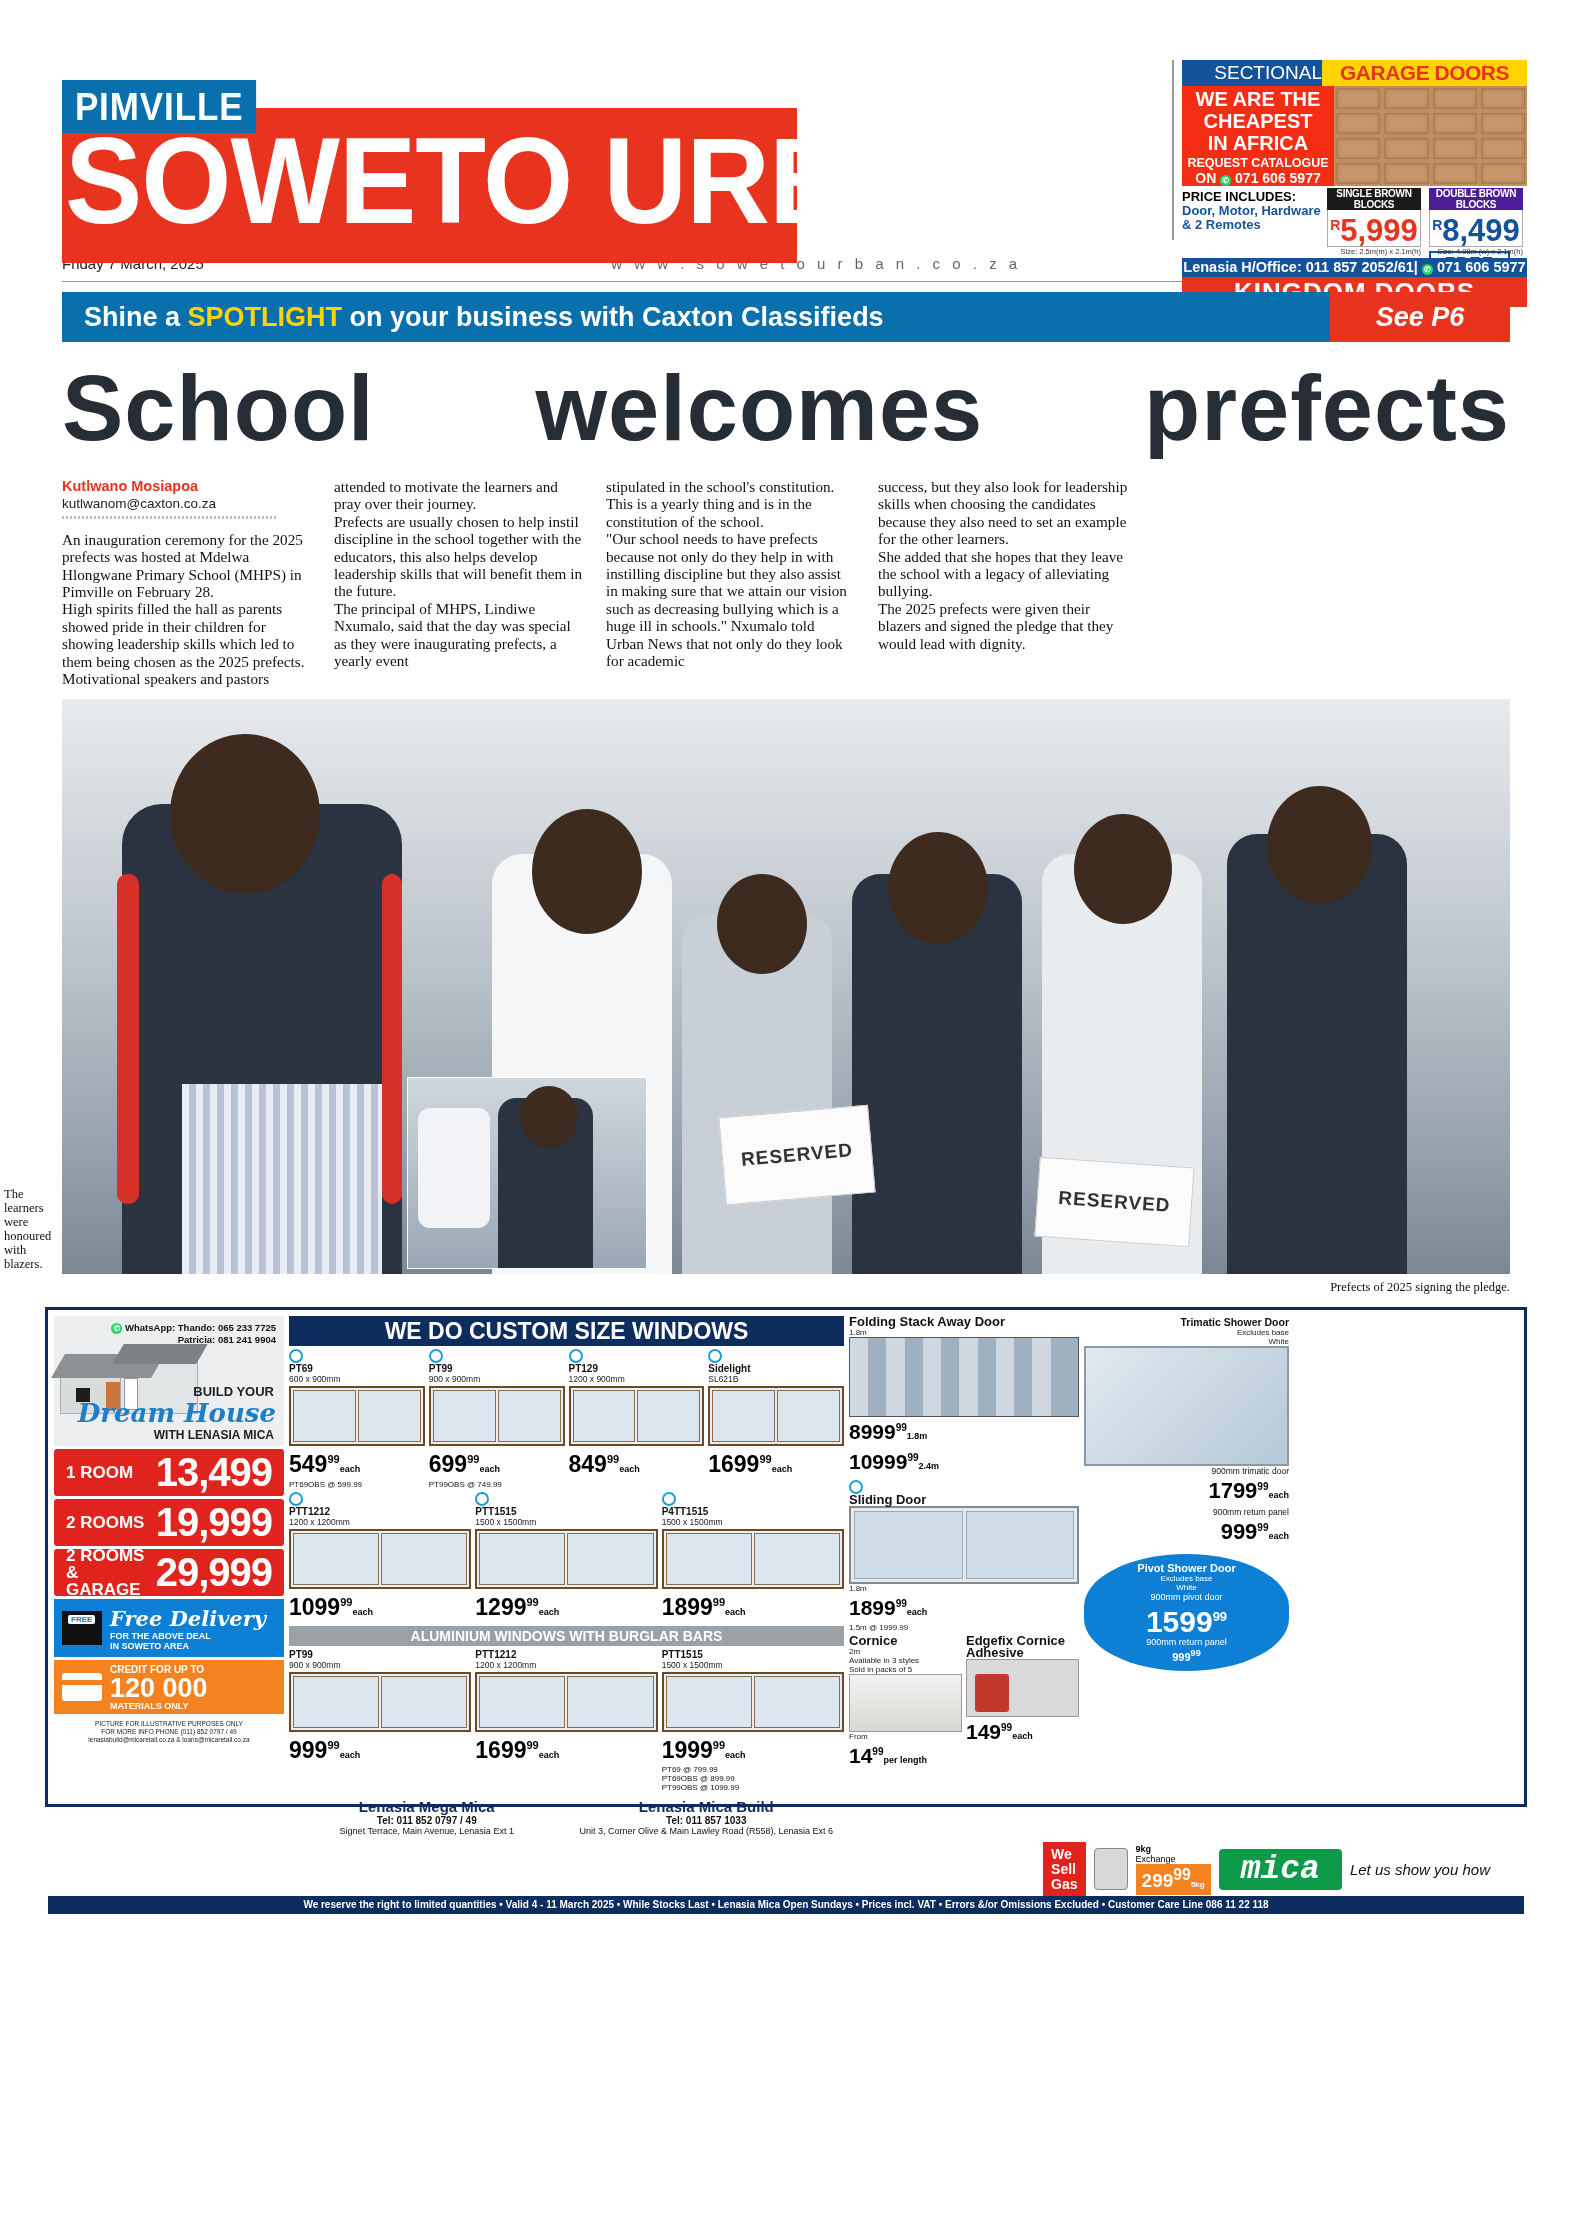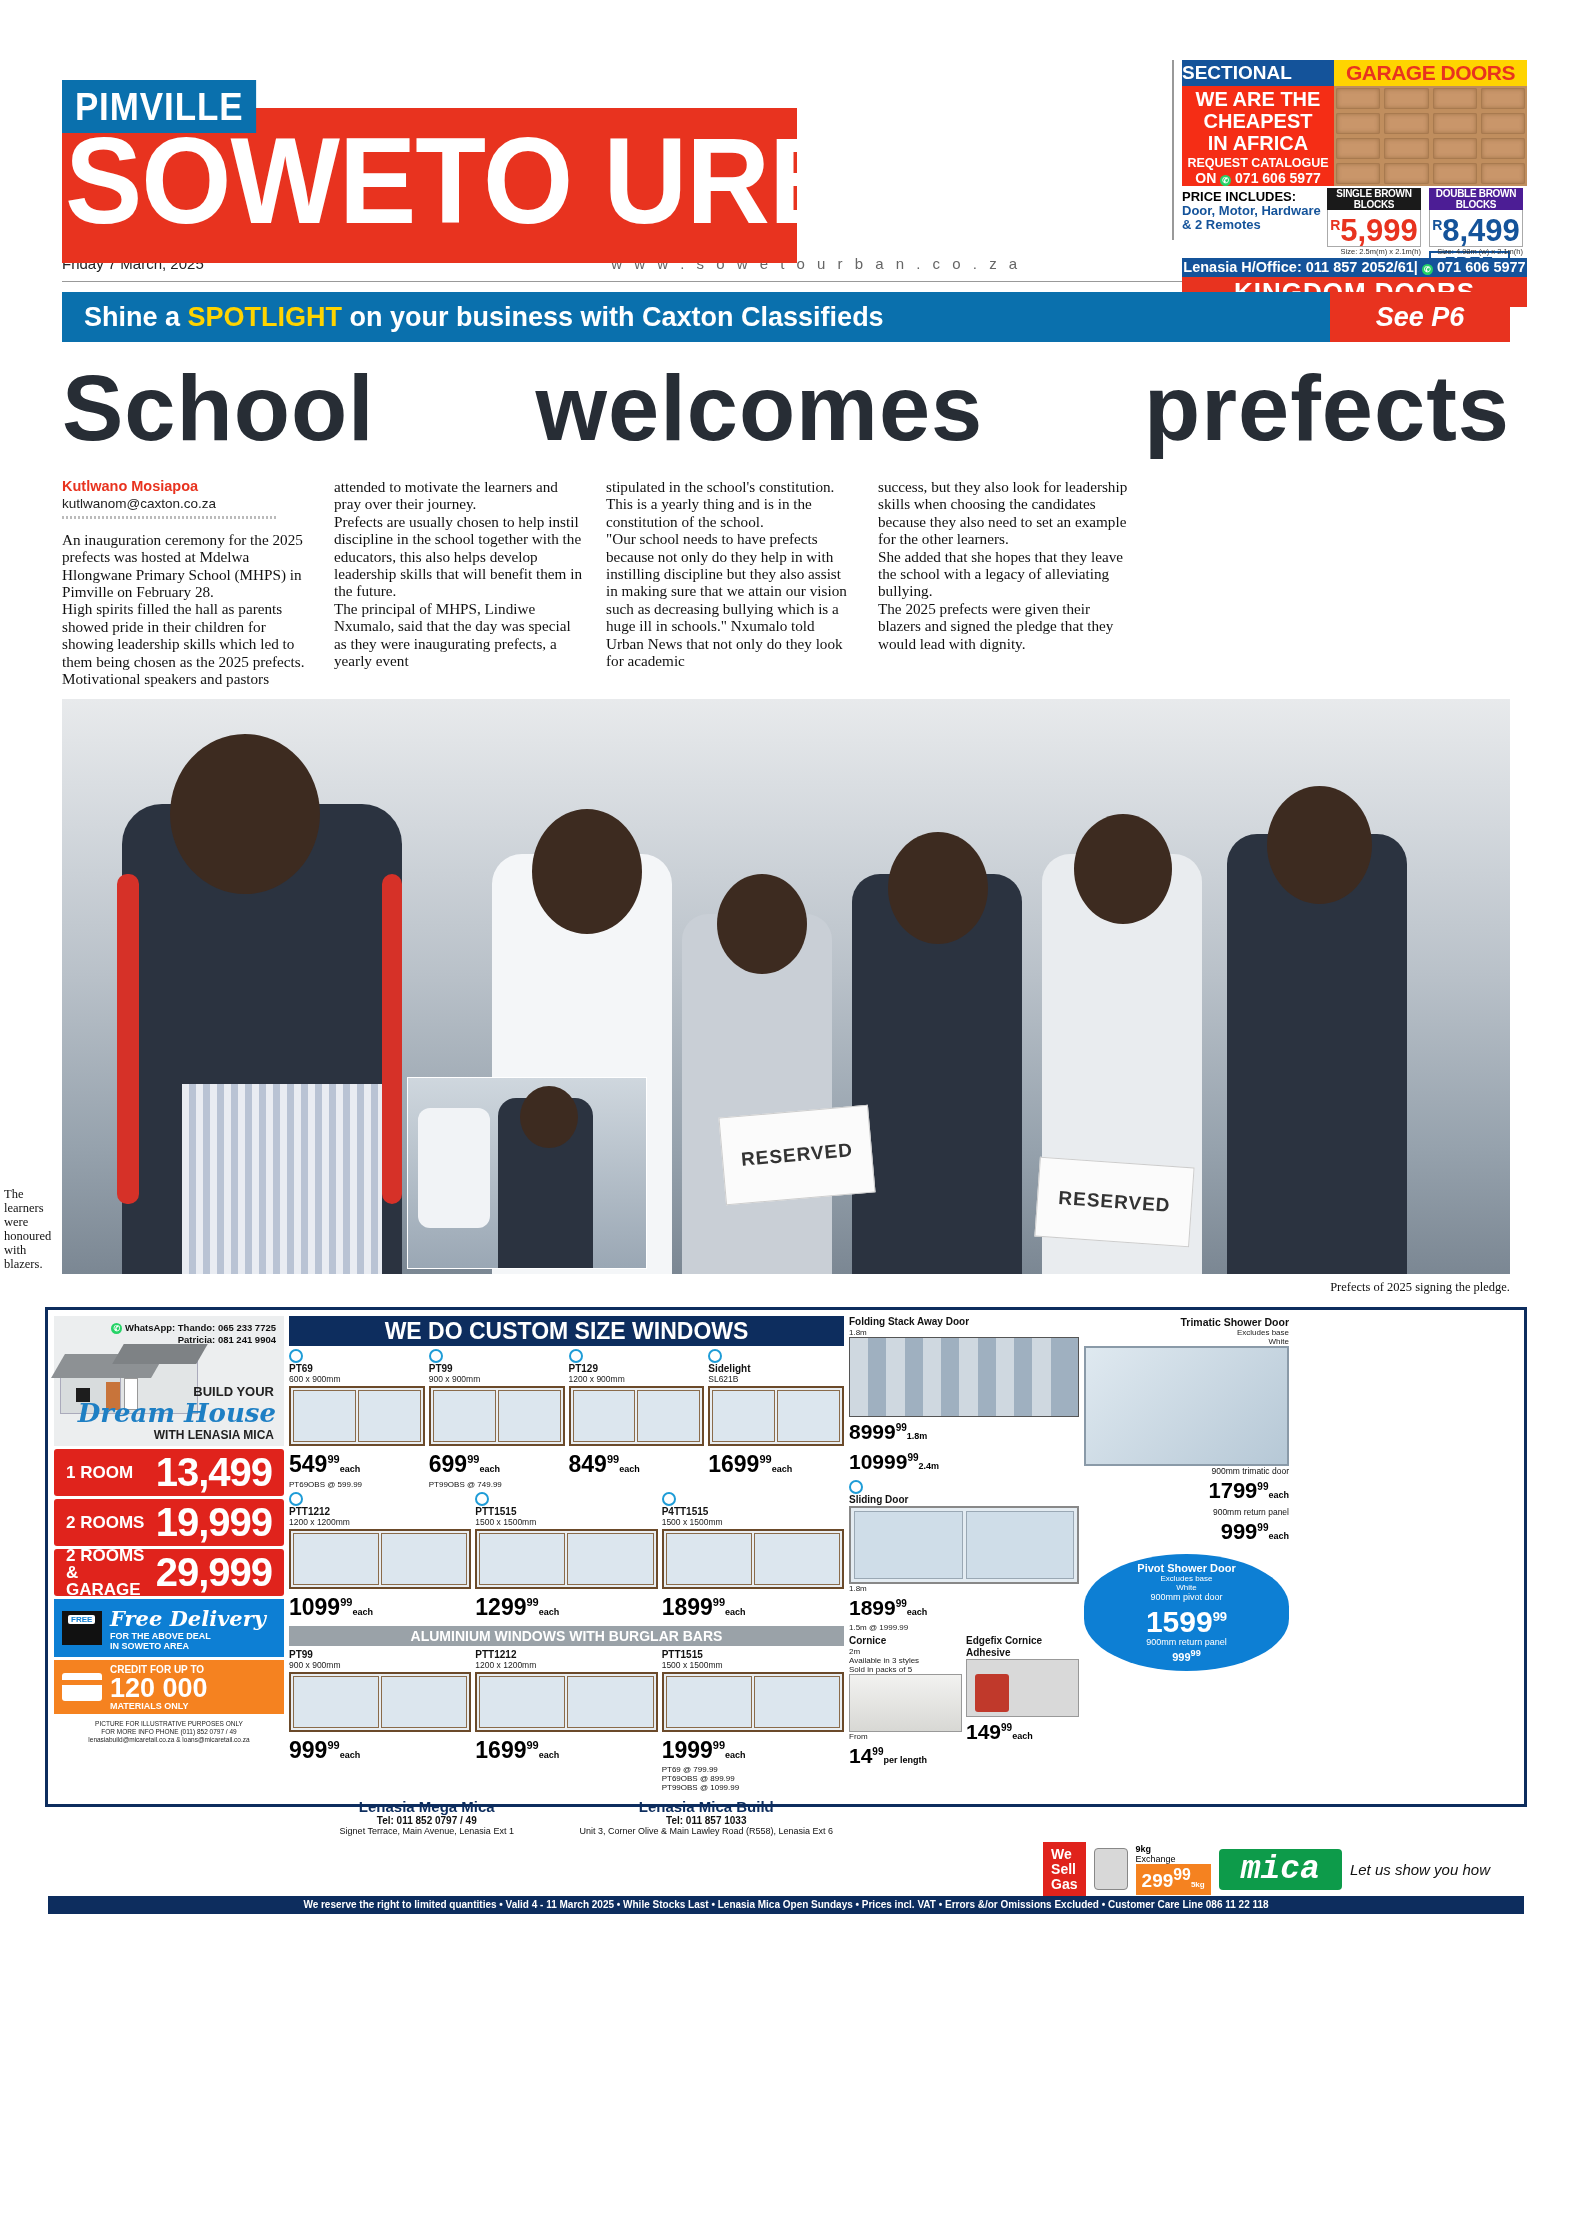--- a/index.html
+++ b/index.html
@@ -39,22 +39,22 @@
   
   .gd-ad {
     position: absolute; right: 45px; top: 60px;
     width: 355px; height: 180px;
     border-left: 2px solid #999;
     padding-left: 8px;
     display: flex; flex-direction: column;
   }
   .gd-top { display: flex; height: 26px; }
   .gd-sectional {
-    background: #14539a; color: #fff; font-weight: 700; font-size: 19px;
-    width: 152px; text-align: left; line-height: 26px;
+    background: #14539a; color: #fff; font-weight: 400; font-size: 19px;
+    width: 140px; text-align: right; line-height: 26px;
   }
   .gd-garage {
     background: #ffd400; color: #e8331f; font-weight: 900; font-size: 21px;
     flex: 1; text-align: center; line-height: 26px; letter-spacing: -0.5px;
     font-family: "Liberation Sans Narrow","Liberation Sans",sans-serif;
   }
   .gd-mid { display: flex; flex: 1; }
   .gd-claim {
     background: #f52d15; color: #fff; width: 152px;
     padding: 2px 0 0 0; text-align: center;
@@ -251,21 +251,21 @@
   }
   .store-row { display:flex; gap: 4px; margin-top: 3px; }
   .store { flex:1; text-align:center; }
   .store .nm { font-size: 15px; font-weight: 900; color:#0d2d5e;
                font-family:"Liberation Sans Narrow","Liberation Sans",sans-serif;}
   .store .tl { font-size: 10px; font-weight: 700; color:#111;}
   .store .ad { font-size: 9px; color:#111;}
 
   
   .mica-fold { width: 230px; display:flex; flex-direction:column; gap:3px; }
-  .fold-title { font-size: 10px; font-weight: 700; color:#111; line-height: 12px;}
+  .fold-title { font-size: 13px; font-weight: 700; color:#111; line-height: 12px;}
   .fold-sub { font-size: 8px; color:#222;}
   .fold-pic { background: linear-gradient(90deg,#cfd8e0 0 8%,#9fb0c0 8% 16%,#cfd8e0 16% 24%,#9fb0c0 24% 32%,#cfd8e0 32% 40%,#9fb0c0 40% 48%,#cfd8e0 48% 56%,#9fb0c0 56% 64%,#cfd8e0 64% 72%,#9fb0c0 72% 80%,#cfd8e0 80% 88%,#9fb0c0 88% 100%);
                border:1px solid #555; }
   .fold-price { font-size: 21px; font-weight: 900; line-height: 21px;
                 font-family:"Liberation Sans Narrow","Liberation Sans",sans-serif;}
   .fold-price sup { font-size: 10px;}
   .fold-price .sz { font-size: 9px; font-weight: 700;}
   .slide-pic { background:#e4ecf2; border: 2px solid #888; height: 78px;
                display:grid; grid-template-columns: 1fr 1fr; gap:3px; padding:3px;}
   .slide-pane{ background:#cfdde8; border:1px solid #9aa8b4;}

